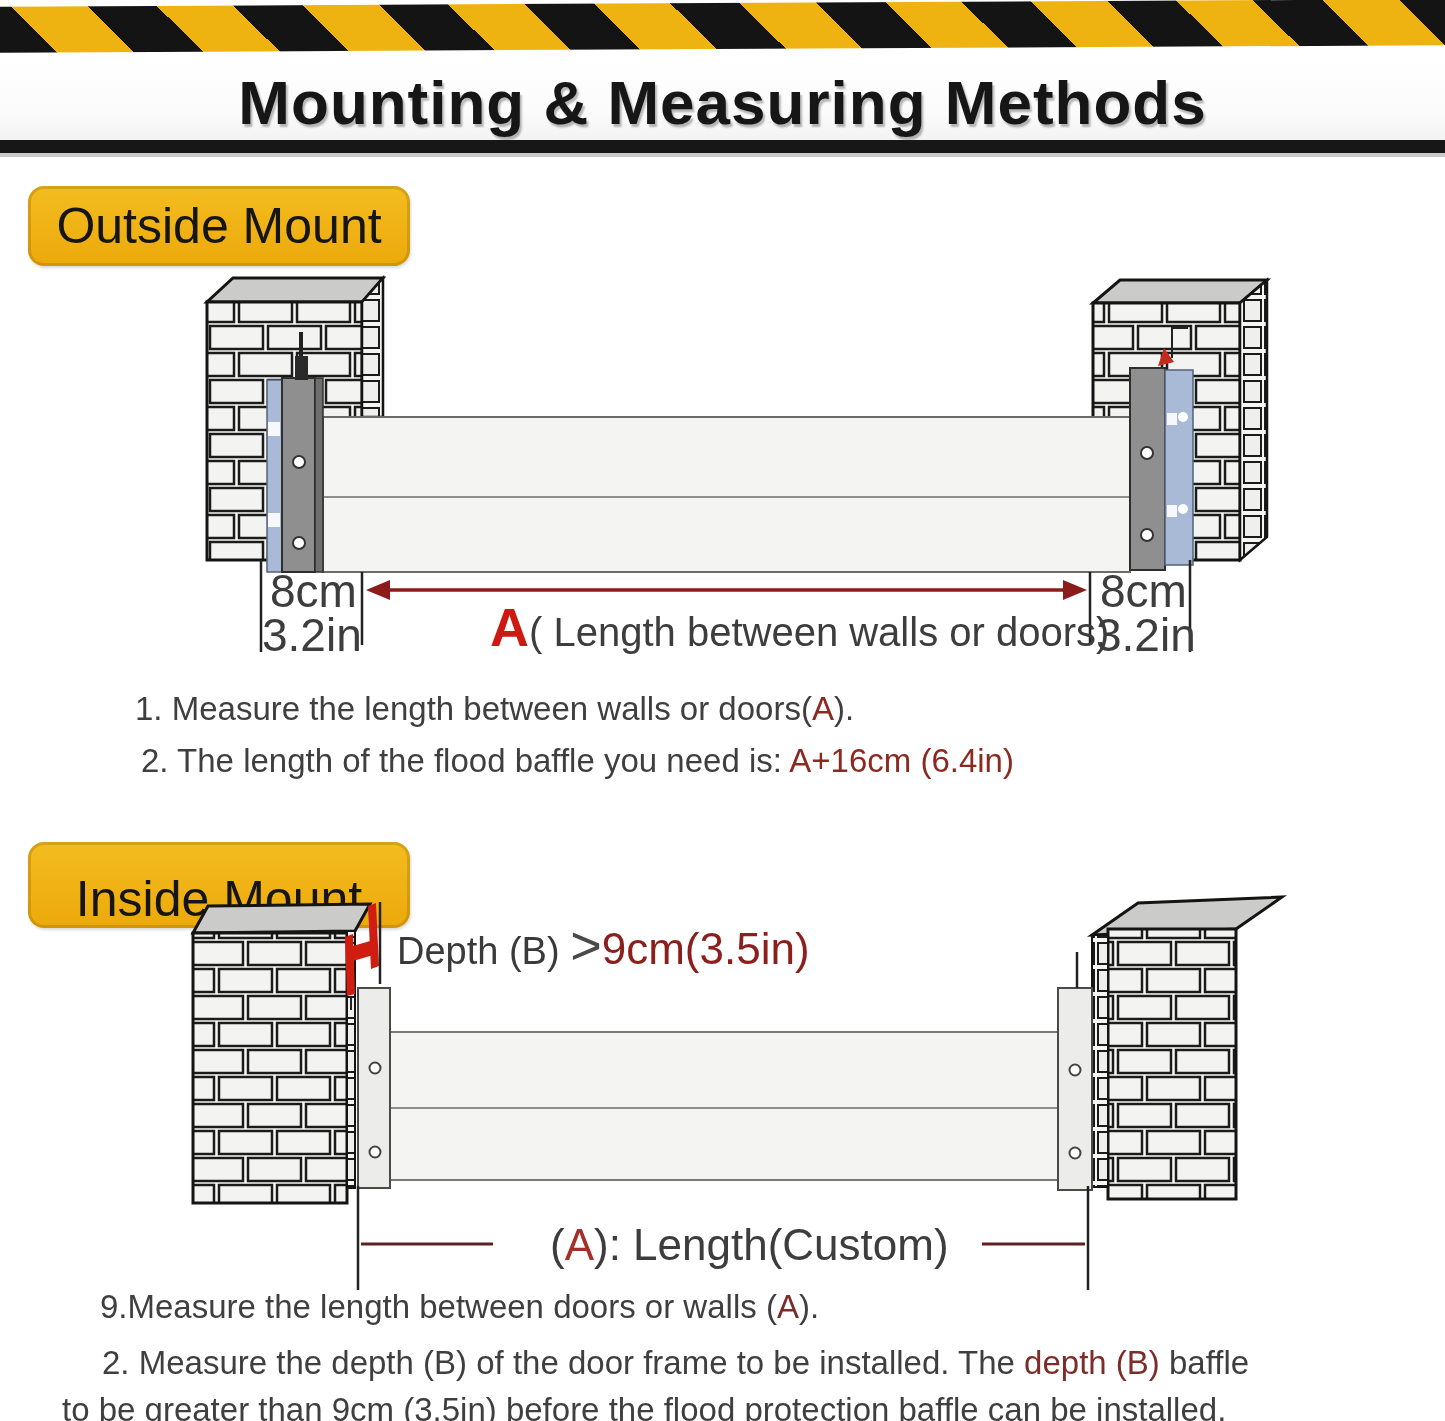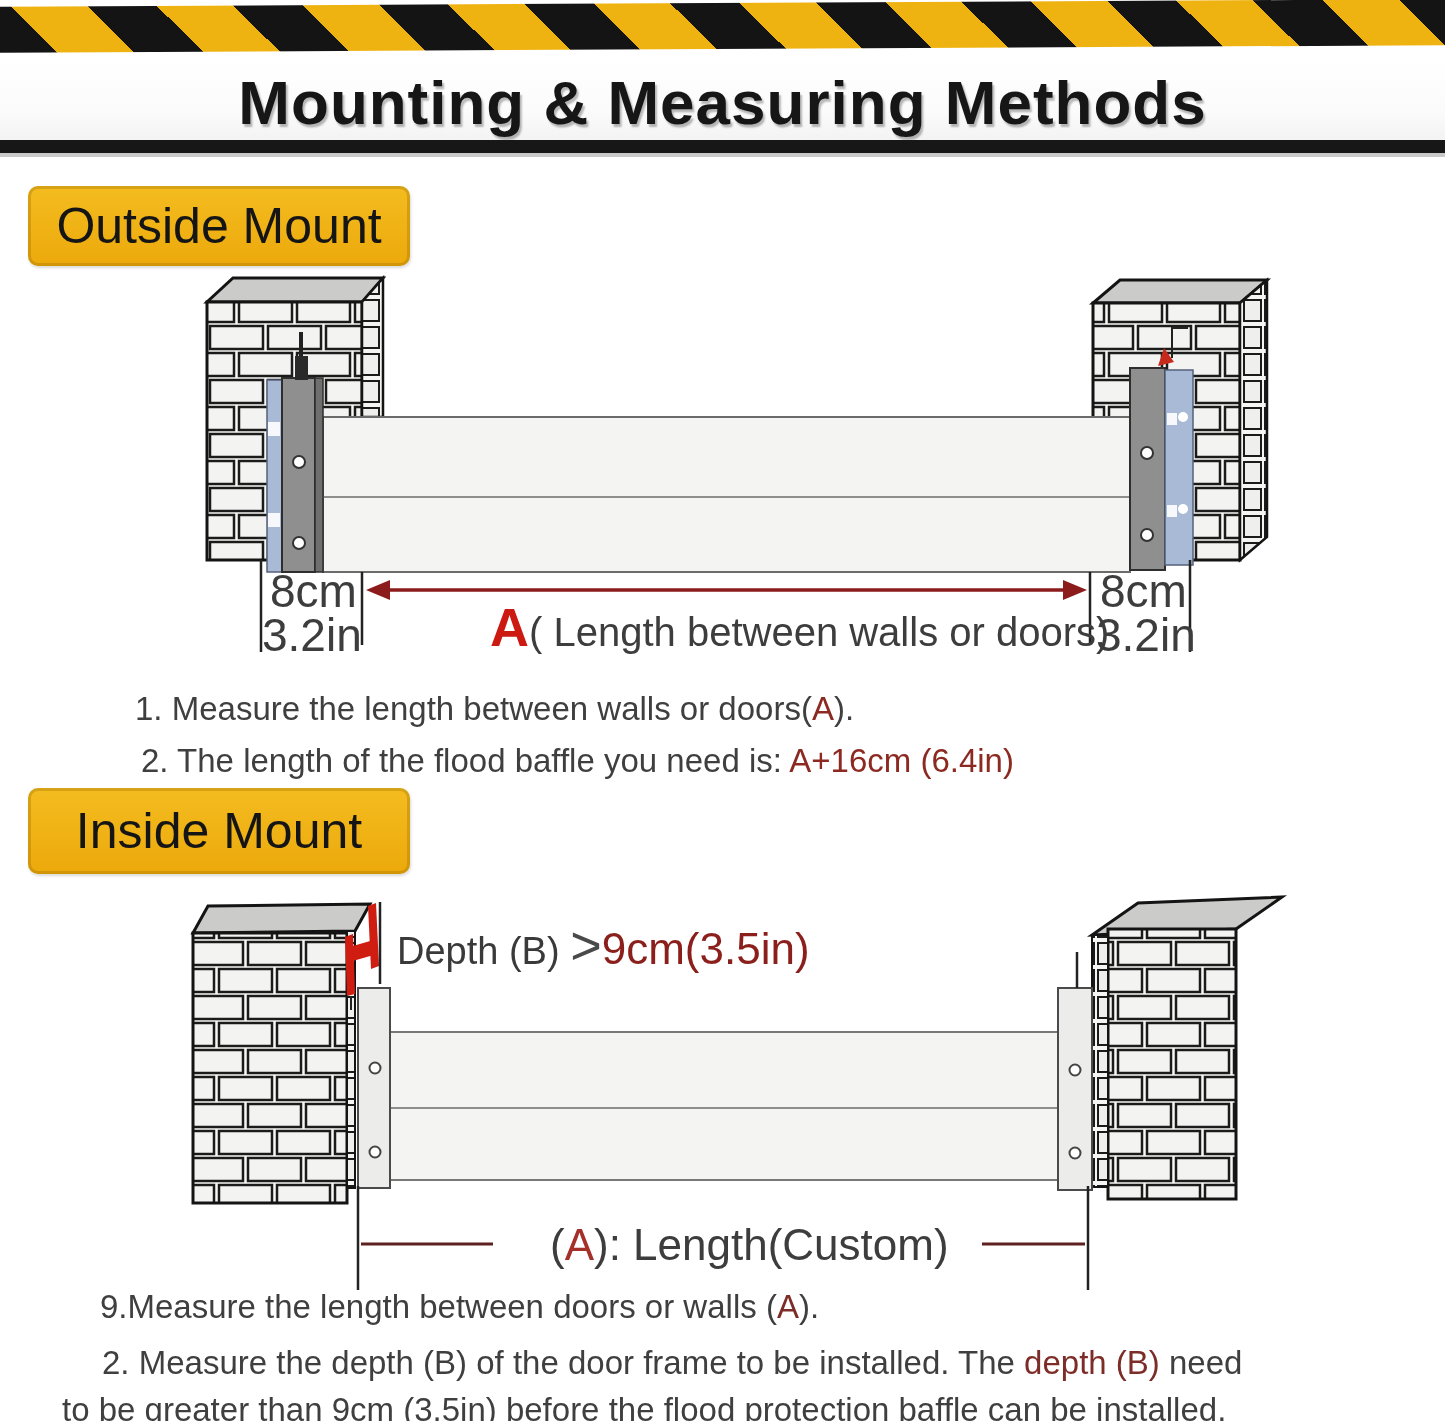--- a/index.html
+++ b/index.html
@@ -19,26 +19,26 @@
   }
   .title-band h1{
     margin:0;font-size:62px;font-weight:700;letter-spacing:1px;color:#161616;
     text-shadow:2px 3px 2px rgba(0,0,0,0.28);
   }
   .black-bar{position:absolute;top:140px;left:0;width:100%;height:13px;background:#171717;}
   .black-bar:after{content:"";position:absolute;left:0;right:0;top:13px;height:4px;background:#c9c9c9;}
   .badge{
     position:absolute;left:28px;width:382px;
     background:linear-gradient(180deg,#f4bc20 0%,#eca90b 100%);
-    border-radius:10px;box-shadow:inset 0 0 0 3px rgba(146,104,0,0.30), 1px 2px 3px rgba(0,0,0,0.15);
+    border-radius:16px;box-shadow:inset 0 0 0 3px rgba(146,104,0,0.30), 1px 2px 3px rgba(0,0,0,0.15);
     display:flex;align-items:center;justify-content:center;
     font-size:50px;color:#151515;
   }
   .badge-outside{top:186px;height:80px;}
-  .badge-inside{top:788px;height:86px;}
+  .badge-inside{top:842px;height:86px;align-items:flex-end;}
   .diagram{position:absolute;}
   #outside-diagram{left:150px;top:270px;width:1180px;height:400px;}
   #inside-diagram{left:130px;top:886px;width:1210px;height:410px;}
   .instr{position:absolute;color:#3f3f3f;font-size:33px;line-height:1.16;}
   .hl{color:#8c2a22;}
   .hl2{color:#7d2d28;}
   #outside-instr-1{left:135px;top:690px;}
   #outside-instr-2{left:141px;top:742px;}
   #bottom-instr-1{left:100px;top:1288px;}
   #bottom-instr-2{left:62px;top:1340px;width:1350px;text-indent:40px;line-height:1.42;}
@@ -197,13 +197,13 @@
     <line x1="228" y1="300" x2="228" y2="404" stroke="#222222" stroke-width="2.5"></line>
     <line x1="958" y1="300" x2="958" y2="404" stroke="#222222" stroke-width="2.5"></line>
     <line x1="231" y1="358" x2="363" y2="358" stroke="#5e2020" stroke-width="3"></line>
     <line x1="852" y1="358" x2="955" y2="358" stroke="#5e2020" stroke-width="3"></line>
     <text x="420" y="374"><tspan font-size="44" fill="#3d3d3d">(</tspan><tspan font-size="44" fill="#a53029">A</tspan><tspan font-size="44" fill="#3d3d3d">): Length(Custom)</tspan></text>
   </g>
 </svg>
 
 <div class="instr" id="bottom-instr-1"><span>9.Measure the length between doors or walls (</span><span class="hl2">A</span><span>).</span></div>
 
-<div class="instr" id="bottom-instr-2"><span>2. Measure the depth (B) of the door frame to be installed. The </span><span class="hl2">depth (B)</span><span> need</span><br><span>to be greater than 9cm (3.5in) before the flood protection baffle can be installed.</span></div>
+<div class="instr" id="bottom-instr-2"><span>2. Measure the depth (B) of the door frame to be installed. The </span><span class="hl2">depth (B)</span><span> baffle</span><br><span>to be greater than 9cm (3.5in) before the flood protection baffle can be installed.</span></div>
 
 </body></html>

